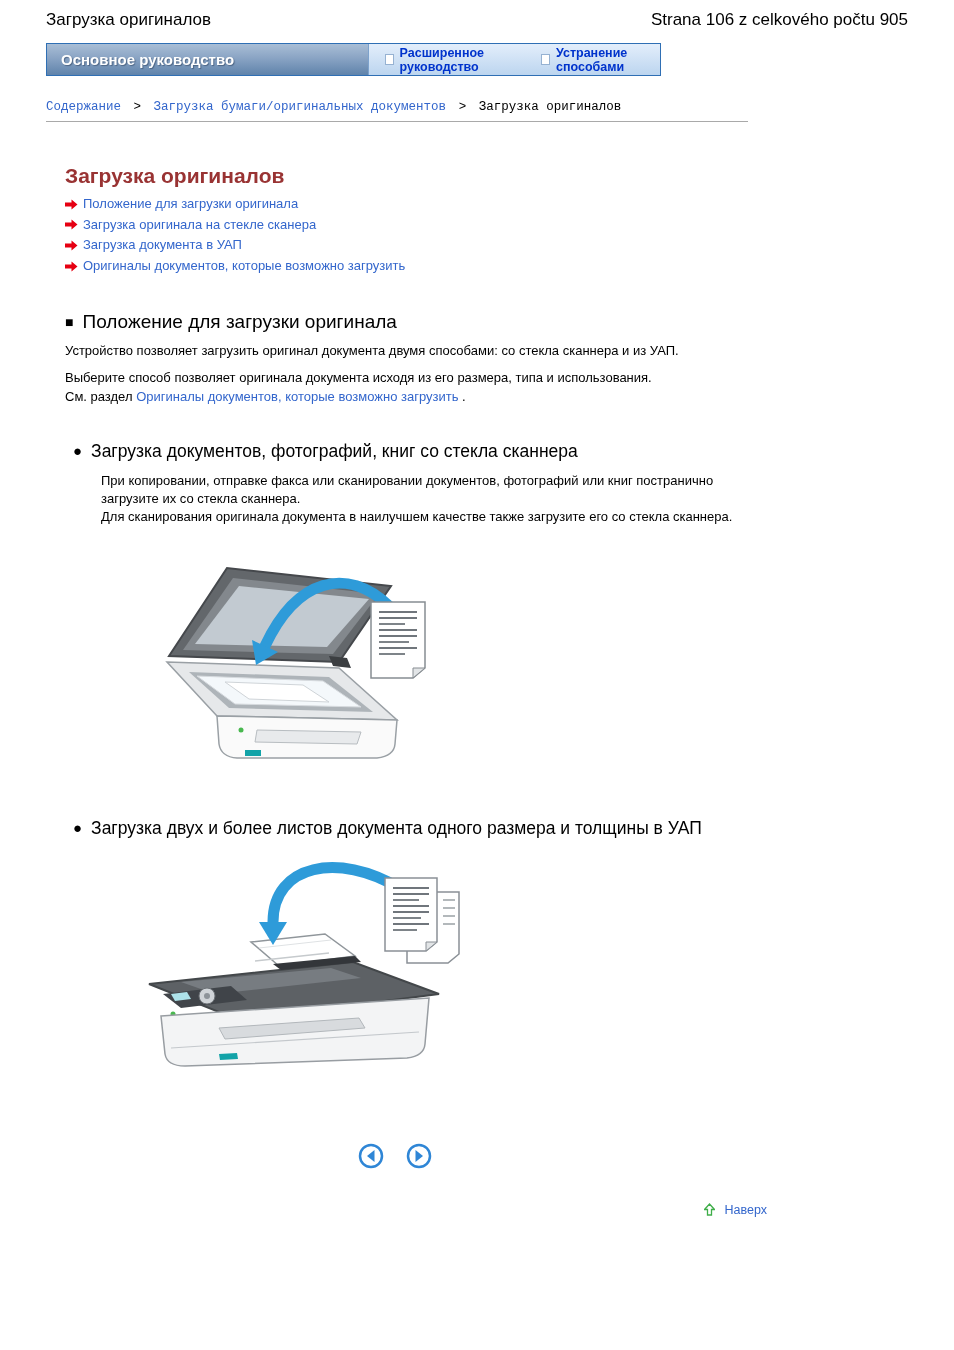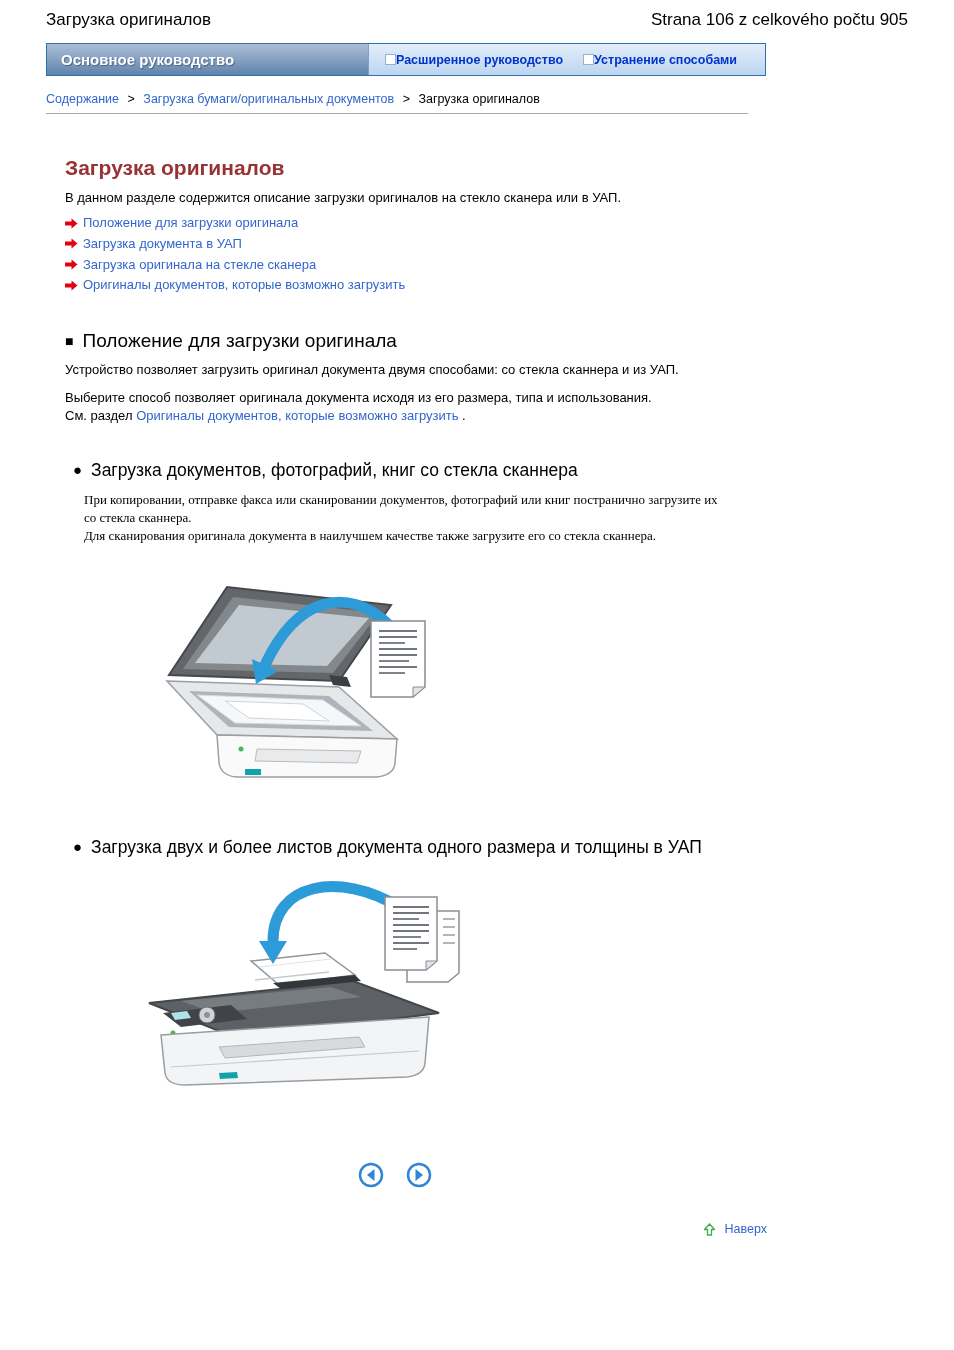--- a/index.html
+++ b/index.html
@@ -6,55 +6,55 @@
   html, body { margin: 0; padding: 0; }
   body {
     width: 954px; min-height: 1350px; background: #fff; color: #000;
     font-family: "Liberation Sans", sans-serif;
   }
   .page { padding: 8px 46px 40px; }
 
   .topbar { display: flex; justify-content: space-between; align-items: baseline; font-size: 17px; padding-top: 2px; }
 
   .banner {
-    margin-top: 13px; width: 720px; height: 33px; border: 1px solid #2f6fb4;
+    margin-top: 13px; width: 615px; height: 33px; border: 1px solid #2f6fb4;
     display: flex; align-items: stretch;
     background: linear-gradient(#e3eefb, #bcd5ef);
   }
   .banner-primary {
     width: 322px; display: flex; align-items: center; padding-left: 14px;
     background: linear-gradient(#a9bed6 0%, #8aa4c4 45%, #5f83ab 100%);
     color: #fff; font-weight: bold; font-size: 15px;
     text-shadow: 1px 1px 1px rgba(40,60,90,.55);
     border-right: 1px solid #7da2cc;
   }
   .banner-links { flex: 1; display: flex; align-items: center; gap: 20px; padding-left: 16px; }
-  .banner-link { display: flex; align-items: center; gap: 0; color: #0033cc; font-weight: bold; font-size: 12.5px; cursor: pointer; }
+  .banner-link { display: flex; align-items: center; gap: 6px; color: #0033cc; font-weight: bold; font-size: 12.5px; cursor: pointer; }
   .checkbox-icon { width: 11px; height: 11px; background: #fff; border: 1px solid #96b2d2; display: inline-block; }
 
-  .breadcrumb { margin-top: 16px; font-size: 12.5px; color: #000; }
+  .breadcrumb { margin-top: 24px; font-size: 12.5px; color: #000; font-family: Liberation Mono, monospace; }
   .crumb-link { color: #3366cc; cursor: pointer; }
   .crumb-sep { margin: 0 5px; }
   .rule { width: 702px; border-bottom: 1px solid #a9a9a9; margin-top: 7px; }
 
   .main { padding-left: 19px; }
   .article-title { margin-top: 42px; font-size: 21px; font-weight: bold; color: #993333; }
   .para { font-size: 13px; line-height: 1.4; margin-top: 9px; width: 672px; }
   .pre { white-space: pre-line; }
 
   .toc { margin-top: 7px; }
   .toc-item { display: flex; align-items: center; gap: 5px; margin-top: 2.5px; font-size: 13px; color: #3366cc; cursor: pointer; line-height: 1.4; }
   .inline-link { color: #3366cc; cursor: pointer; }
 
   .section-h { margin-top: 36px; display: flex; align-items: center; gap: 9px; font-size: 19px; color: #000; }
   .square-bullet { font-size: 14px; line-height: 1; color: #000; }
 
   .sub-h { margin-top: 34px; margin-left: 8px; display: flex; gap: 9px; font-size: 17.5px; color: #000; width: 660px; line-height: 1.3; }
   .circle-bullet { font-size: 15px; line-height: 1.4; color: #000; }
-  .sub-para { margin-left: 19px; width: 645px; font-family: Liberation Serif, serif; }
+  .sub-para { margin-left: 36px; width: 645px; }
 
   .figure { margin-top: 18px; }
   .figure-1 { margin-left: 68px; }
   .figure-2 { margin-left: 58px; }
 
   .pager { display: flex; justify-content: center; gap: 22px; margin-top: 46px; width: 660px; }
   .pager-btn { cursor: pointer; width: 26px; height: 26px; }
 
   .footer { width: 702px; display: flex; justify-content: flex-end; align-items: center; gap: 10px; margin-top: 34px; font-size: 12.5px; }
   .top-link { color: #3366cc; cursor: pointer; }
@@ -89,40 +89,39 @@
     <span class="crumb-link">Загрузка бумаги/оригинальных документов</span>
     <span class="crumb-sep">&gt;</span>
     <span>Загрузка оригиналов</span>
   </div>
   <div class="rule"></div>
 
   <div class="main">
 
     <div class="article-title">Загрузка оригиналов</div>
 
-    <div class="para">В данном разделе содержится описание загрузки оригиналов на стекло сканера или в УАП.</div>
 
     <div class="toc">
       <div class="toc-item">
         <svg width="13" height="11" viewBox="0 0 13 11">
             <path d="M0 3.5 H6.5 V0.5 L12.5 5.5 L6.5 10.5 V7.5 H0 Z" fill="#e60012"></path>
           </svg>
         <span>Положение для загрузки оригинала</span>
       </div>
       <div class="toc-item">
         <svg width="13" height="11" viewBox="0 0 13 11">
             <path d="M0 3.5 H6.5 V0.5 L12.5 5.5 L6.5 10.5 V7.5 H0 Z" fill="#e60012"></path>
           </svg>
+        <span>Загрузка оригинала на стекле сканера</span>
+      </div>
+      <div class="toc-item">
+        <svg width="13" height="11" viewBox="0 0 13 11">
+            <path d="M0 3.5 H6.5 V0.5 L12.5 5.5 L6.5 10.5 V7.5 H0 Z" fill="#e60012"></path>
+          </svg>
         <span>Загрузка документа в УАП</span>
-      </div>
-      <div class="toc-item">
-        <svg width="13" height="11" viewBox="0 0 13 11">
-            <path d="M0 3.5 H6.5 V0.5 L12.5 5.5 L6.5 10.5 V7.5 H0 Z" fill="#e60012"></path>
-          </svg>
-        <span>Загрузка оригинала на стекле сканера</span>
       </div>
       <div class="toc-item">
         <svg width="13" height="11" viewBox="0 0 13 11">
             <path d="M0 3.5 H6.5 V0.5 L12.5 5.5 L6.5 10.5 V7.5 H0 Z" fill="#e60012"></path>
           </svg>
         <span>Оригиналы документов, которые возможно загрузить</span>
       </div>
     </div>
 
     <div class="section-h">

